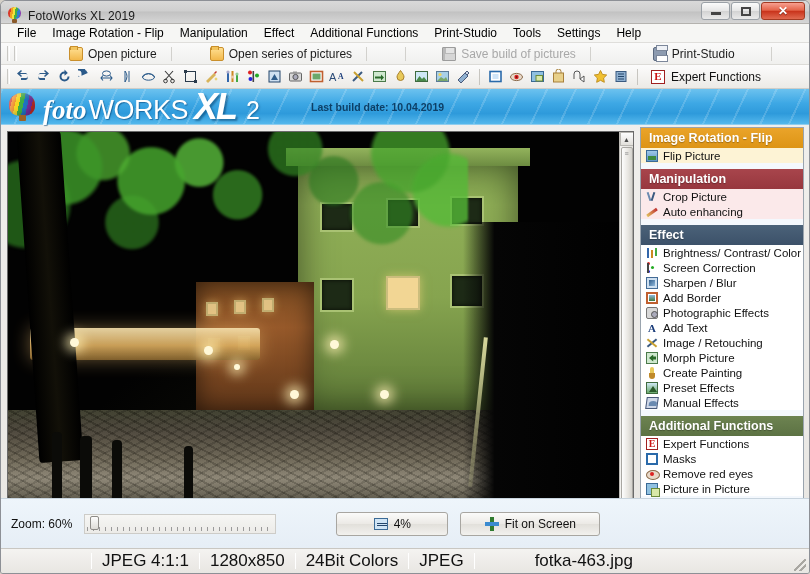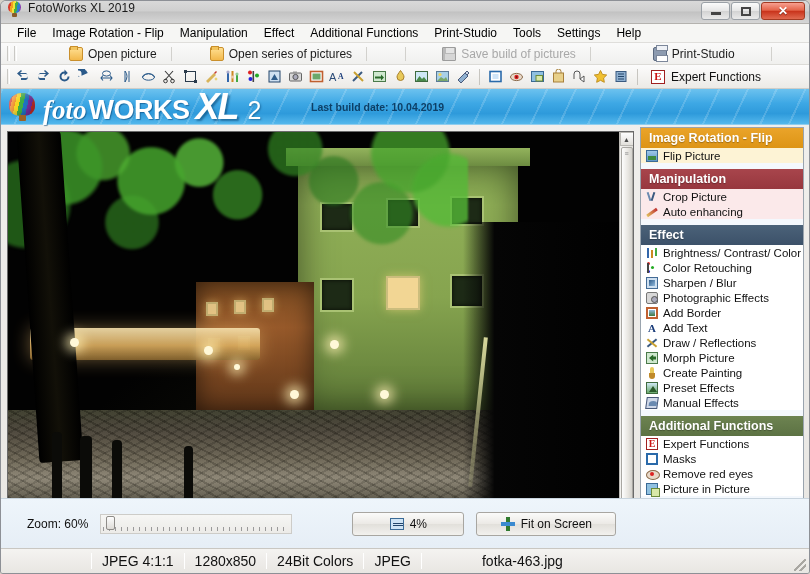--- a/index.html
+++ b/index.html
@@ -17,21 +17,21 @@
     border: 1px solid #8d9096;
     border-radius: 6px 6px 3px 3px;
     overflow: hidden;
   }
 
   
   .titlebar {
     height: 23px;
     background: linear-gradient(180deg,#d9d9d9 0%, #cfcfcf 45%, #c2c2c2 50%, #d6d6d6 100%);
     border-bottom: 1px solid #b4b2ae;
-    display: flex; align-items: flex-start;
+    display: flex; align-items: flex-end;
     position: relative;
     border-radius: 5px 5px 0 0;
   }
   .tb-icon {
     width: 16px; height: 16px; margin-left: 6px; margin-right: 5px;
     position: relative; flex: none;
   }
   .balloon {
     position:absolute; left:1px; top:0px; width:13px; height:12px;
     border-radius: 50% 50% 45% 45%;
@@ -149,21 +149,21 @@
     position:absolute;left:10px;bottom:1px;width:7px;height:6px;background:#9a6327;border-radius:1px;
   }
   .logo-text{
     margin-left:8px; display:flex; align-items:baseline; gap:2px;
   }
   .lt-foto{
     font-family:"Liberation Serif", serif; font-style:italic; font-weight:bold;
     font-size:27px; color:#fff; text-shadow: 1px 1px 1px rgba(0,60,110,.55);
   }
   .lt-works{
-    font-family:"Liberation Sans", sans-serif; font-weight:bold;
+    font-family:"Liberation Sans", sans-serif; font-weight:normal;
     font-size:27px; color:#fff; text-shadow: 1px 1px 1px rgba(0,60,110,.55);
     letter-spacing:-.5px;
   }
   .lt-xl{
     font-family:"Liberation Sans", sans-serif; font-weight:bold; font-style:italic;
     font-size:36px; color:#fff; margin-left:4px;
     text-shadow: 2px 2px 2px rgba(0,55,100,.5);
     letter-spacing:-2px;
   }
   .lt-2{
@@ -381,21 +381,21 @@
   .i-red:before{content:"";position:absolute;left:0;top:2px;width:12px;height:8px;background:#e8d8c8;border-radius:50%;border:1px solid #8a6a4a;}
   .i-red:after{content:"";position:absolute;left:4px;top:4px;width:4px;height:4px;background:#d22;border-radius:50%;}
   .i-pip{background:#8fc0e0;border:1px solid #3a6a96;}
   .i-pip:after{content:"";position:absolute;left:4px;top:4px;width:7px;height:7px;background:#d8e8a8;border:1px solid #6a8a3a;}
 
   
   .bottombar{
     position:absolute; left:0; right:0; bottom:25px; height:50px;
     background:linear-gradient(180deg,#eef5fb 0%, #e6eef6 100%);
     border-top:1px solid #c8d4de;
-    display:flex; align-items:center; padding-left:26px; gap:12px;
+    display:flex; align-items:center; padding-left:10px; gap:12px;
   }
   .zoomlabel{ font-size:12px;color:#111; white-space:nowrap;}
   .slider{
     width:192px; height:20px; position:relative;
     background:linear-gradient(180deg,#f6f6f4,#ecebe8);
     border:1px solid #cdccc8;
   }
   .slider .ticks{
     position:absolute; left:2px; right:2px; bottom:2px; height:4px;
     background: repeating-linear-gradient(90deg,#9a9a9a 0 1px, transparent 1px 6px);
@@ -422,21 +422,21 @@
 
   
   .statusbar{
     position:absolute; left:0; right:0; bottom:0; height:25px;
     background:linear-gradient(180deg,#f4f3f1,#e8e6e2);
     border-top:1px solid #c9c7c2;
     display:flex; align-items:center;
   }
   .scell{
     height:19px; display:flex;align-items:center;
-    padding:0 10px; font-size:14px;color:#111; white-space:nowrap;
+    padding:0 10px; font-size:17px;color:#111; white-space:nowrap;
   }
   .sdiv{ width:1px;height:16px;background:#cfcdc8; border-right:1px solid #fff;}
   .resizer{
     position:absolute; right:3px; bottom:2px; width:12px;height:12px;
     background:
       linear-gradient(135deg, transparent 45%, #a9a7a2 45% 55%, transparent 55%),
       linear-gradient(135deg, transparent 70%, #a9a7a2 70% 80%, transparent 80%);
   }
 </style>
 </head>
@@ -799,41 +799,41 @@
 
     <div class="group">
       <div class="ghead eff">Effect</div>
       <div class="glist eff">
         <div class="gitem">
           <span class="gi i-bars"></span>
           <span>Brightness/ Contrast/ Color</span>
         </div>
         <div class="gitem">
           <span class="gi i-rgb"></span>
-          <span>Color Retouching</span>
+          <span>Screen Correction</span>
         </div>
         <div class="gitem">
           <span class="gi i-sharp"></span>
           <span>Sharpen / Blur</span>
         </div>
         <div class="gitem">
+          <span class="gi i-border"></span>
+          <span>Add Border</span>
+        </div>
+        <div class="gitem">
           <span class="gi i-cam"></span>
           <span>Photographic Effects</span>
         </div>
         <div class="gitem">
-          <span class="gi i-border"></span>
-          <span>Add Border</span>
-        </div>
-        <div class="gitem">
           <span class="gi i-text">A</span>
           <span>Add Text</span>
         </div>
         <div class="gitem">
           <span class="gi i-draw"></span>
-          <span>Draw / Reflections</span>
+          <span>Image / Retouching</span>
         </div>
         <div class="gitem">
           <span class="gi i-morph"></span>
           <span>Morph Picture</span>
         </div>
         <div class="gitem">
           <span class="gi i-paint"></span>
           <span>Create Painting</span>
         </div>
         <div class="gitem">

